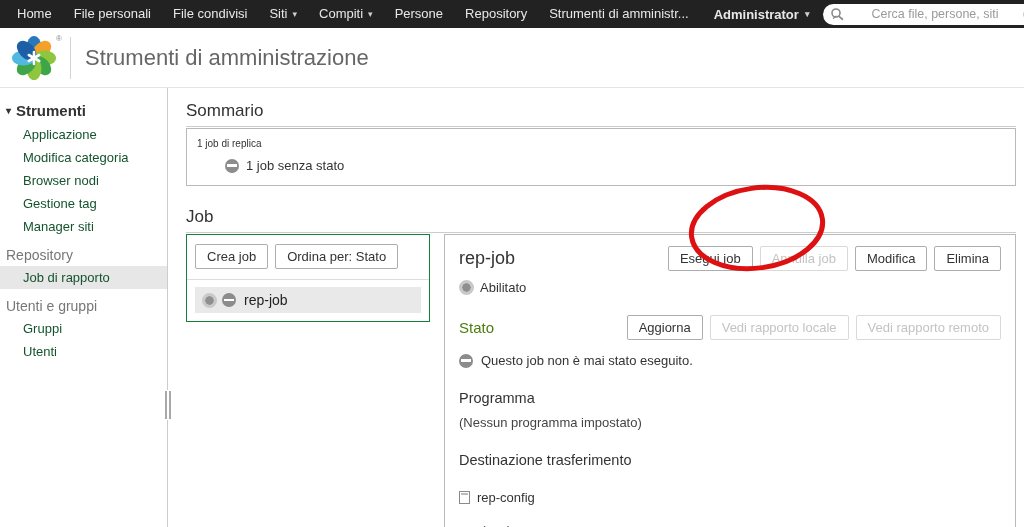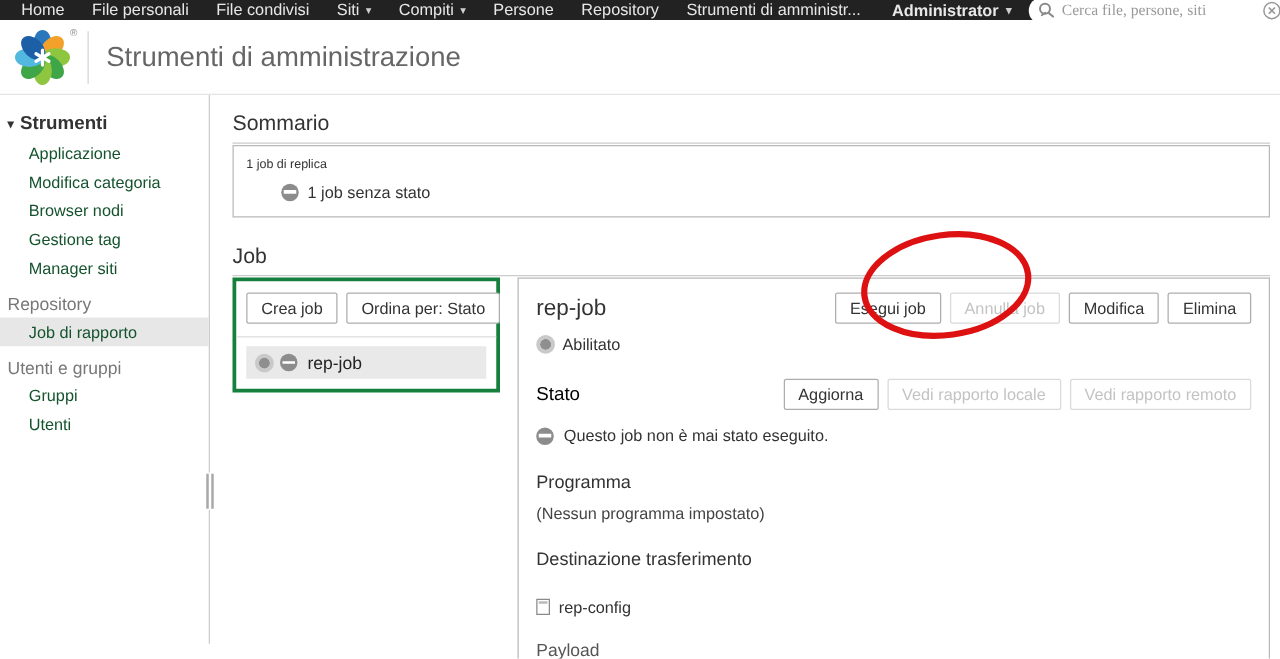--- a/index.html
+++ b/index.html
@@ -4,36 +4,36 @@
 <style>
   * { margin:0; padding:0; box-sizing:border-box; }
   body { background:#fff; }
   .page {
     position:relative; width:1024px; height:527px; overflow:hidden;
     font-family:"Liberation Sans", sans-serif; background:#fff; color:#333;
   }
 
   
   .topbar {
-    height:16px; background:#222; display:flex; align-items:center;
+    height:28px; background:#222; display:flex; align-items:center;
     padding:0 6px; color:#e8e8e8; font-size:13px;
   }
   .topbar .nav-item {
     padding:0 11px; line-height:28px; cursor:pointer; white-space:nowrap;
     display:flex; align-items:center; gap:5px;
   }
   .topbar .chev { font-size:9px; color:#cfcfcf; }
   .topbar .user-menu { margin-left:auto; display:flex; align-items:center; gap:6px; padding:0 14px; cursor:pointer; white-space:nowrap;font-weight:bold; }
   .search-pill {
     width:222px; height:21px; background:#fff; border-radius:11px;
     display:flex; align-items:center; padding:0 7px; gap:5px; margin-right:2px;
   }
   .search-pill input {
     border:none; outline:none; flex:1; font-size:12.5px; color:#444;
-    font-family:Liberation Serif, serif; background:transparent; min-width:0;
+    font-family:Liberation Sans, sans-serif; background:transparent; min-width:0;margin-left:22px;
   }
   .search-pill input::placeholder { color:#9a9a9a; }
   .icon-svg { display:block; }
 
   
   .header {
     height:60px; display:flex; align-items:center; padding:0 10px;
     border-bottom:1px solid #e4e4e4; background:#fff;
   }
   .logo-wrap { position:relative; width:50px; height:48px; }
@@ -71,36 +71,36 @@
 
   .jobs-heading { margin-top:21px; }
   .panels { display:flex; gap:14px; margin-top:1px; align-items:flex-start; }
 
   .btn {
     background:#fff; border:1px solid #adadad; border-radius:2px;
     padding:4px 11px; font-size:13px; color:#333; font-family:inherit; cursor:pointer; white-space:nowrap;
   }
   .btn.disabled { border-color:#d9d9d9; color:#c3c3c3; cursor:default; }
 
-  .jobs-panel { width:214px; border:3px solid #15803d; padding:9px 8px 8px; flex-shrink:0; }
+  .jobs-panel { width:244px; border:1px solid #15803d; padding:9px 8px 8px; flex-shrink:0; }
   .jobs-buttons { display:flex; gap:7px; }
   .jobs-sep { border-top:1px solid #ddd; margin:10px -8px 0; }
   .job-row {
     margin-top:7px; background:#e9e9e9; padding:5px 7px;
     display:flex; align-items:center; gap:5px; cursor:pointer;
   }
   .job-row .label { font-size:14px; color:#222; margin-left:3px; }
 
   .detail-panel { flex:1; border:1px solid #b9b9b9; padding:11px 14px 18px; min-width:0; }
   .detail-header { display:flex; align-items:center; }
   .detail-title { font-size:18px; color:#333; font-weight:400; }
   .detail-actions { margin-left:auto; display:flex; gap:7px; }
   .enabled-row { margin-top:9px; display:flex; align-items:center; gap:6px; font-size:13px; color:#333; }
   .stato-row { margin-top:20px; display:flex; align-items:center; }
-  .stato-label { font-size:15px; color:#000000; }
+  .stato-label { font-size:15px; color:#4d7c0f; }
   .stato-buttons { margin-left:auto; display:flex; gap:7px; }
   .stato-msg { margin-top:13px; display:flex; align-items:center; gap:8px; font-size:13px; color:#333; }
   .field-label { margin-top:22px; font-size:14.5px; color:#333; }
   .field-value { margin-top:9px; font-size:13px; color:#444; }
   .target-row { margin-top:22px; display:flex; align-items:center; gap:7px; font-size:13px; color:#333; }
   .file-icon { width:11px; height:13px; border:1px solid #8a8a8a; background:#fff; position:relative; flex-shrink:0; }
   .file-icon::before { content:''; position:absolute; left:1px; right:1px; top:1px; height:2px; background:#bbb; }
   .payload-label { margin-top:19px; font-size:14px; color:#555; }
 
   

